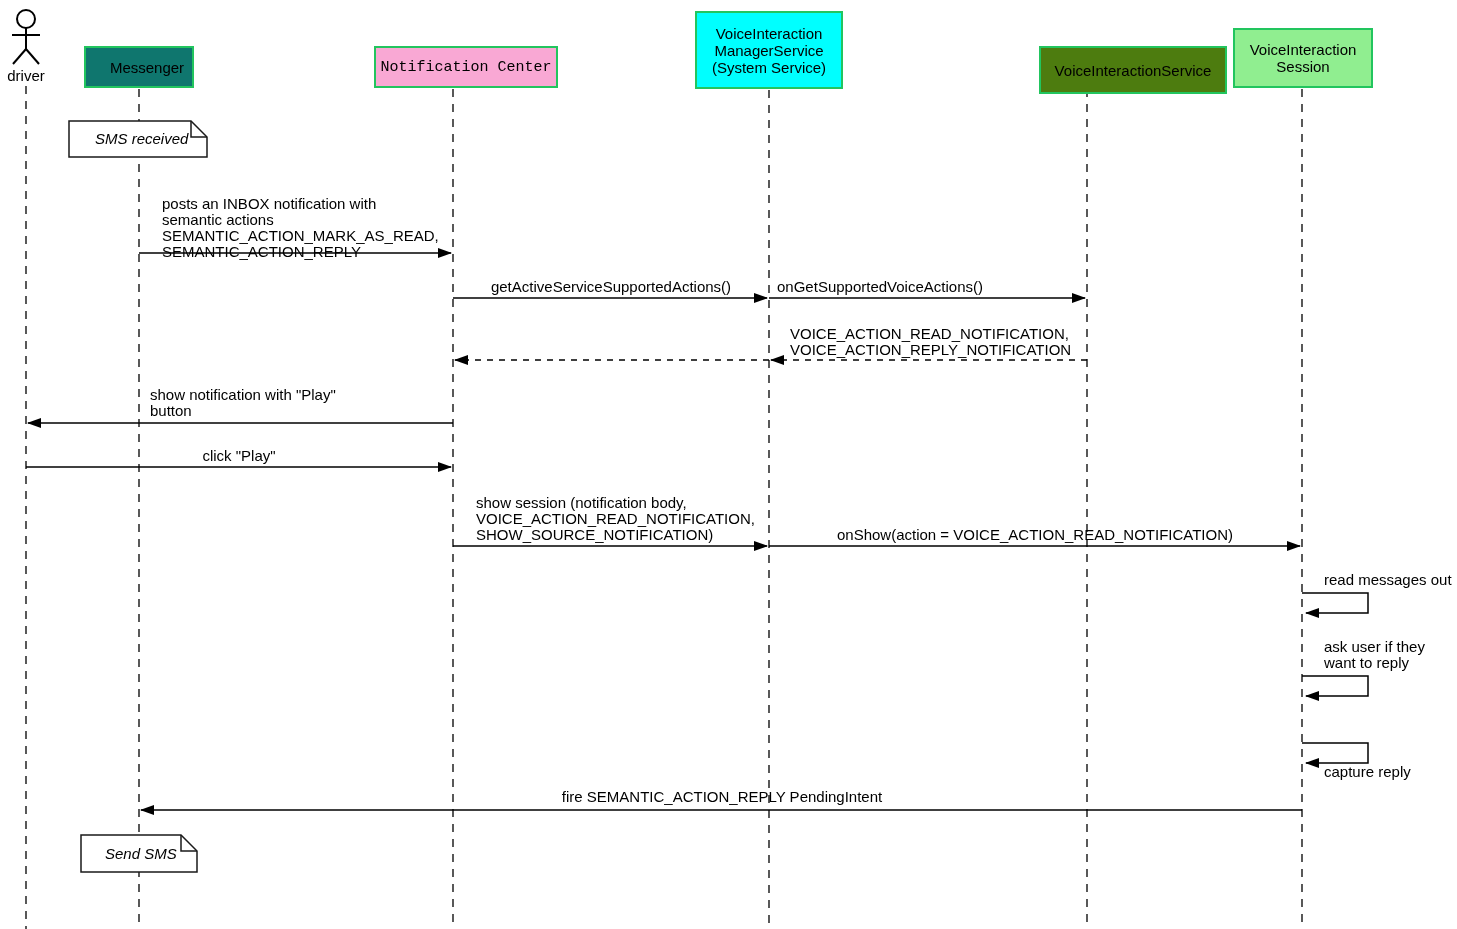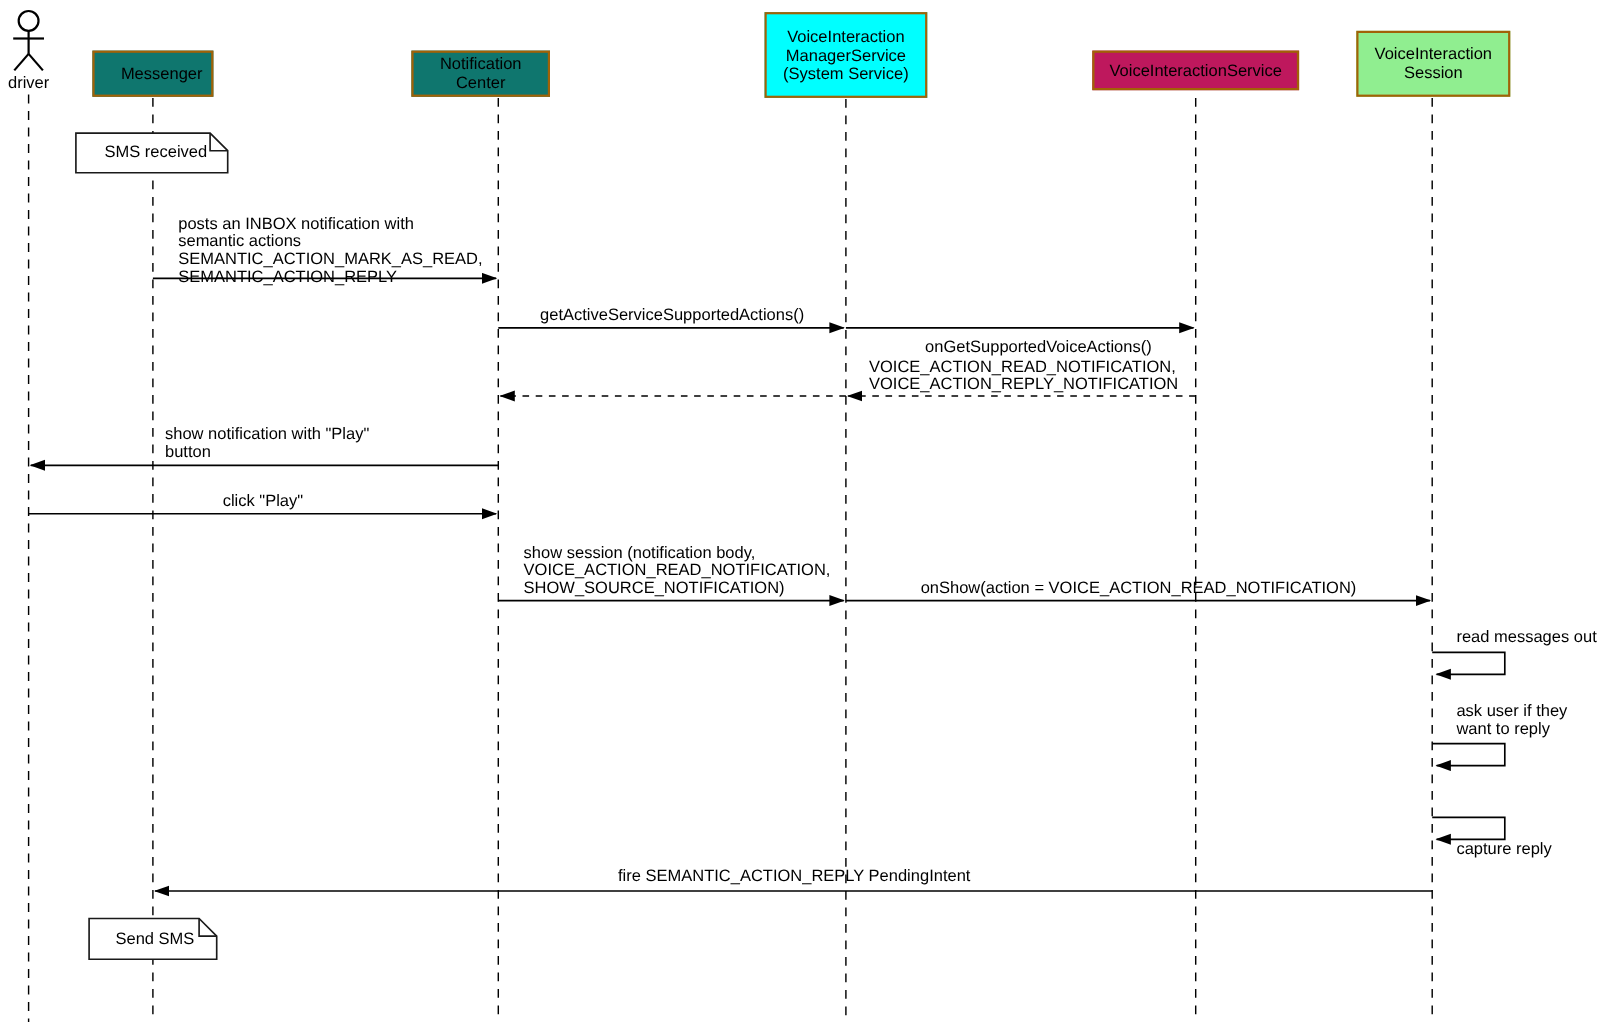--- a/index.html
+++ b/index.html
@@ -3,26 +3,26 @@
 <meta charset="utf-8">
 <style>
   html,body{margin:0;padding:0;background:#fff;}
   .stage{
     position:relative;width:1457px;height:929px;background:#fff;overflow:hidden;
     font-family:"Liberation Sans",sans-serif;font-size:15px;color:#000;
   }
   .layer{position:absolute;left:0;top:0;}
   .pbox{
     position:absolute;display:flex;align-items:center;justify-content:center;
-    text-align:center;white-space:pre-line;border:2px solid #a16207;
+    text-align:center;white-space:pre-line;border:2px solid #22c55e;
     box-sizing:border-box;font-size:15px;line-height:17px;
   }
   .lbl{position:absolute;white-space:pre-line;font-size:15px;line-height:16px;}
   .ctr{transform:translateX(-50%);text-align:left;white-space:nowrap;}
-  .notetext{position:absolute;font-size:15px;}
+  .notetext{position:absolute;font-size:15px;font-style:italic;}
   .actorname{position:absolute;font-size:15px;transform:translateX(-50%);white-space:nowrap;text-align:center;}
 </style>
 </head>
 <body>
 
 <div class="stage">
 
   <svg class="layer" width="1457" height="929" viewBox="0 0 1457 929">
     <defs>
       <marker id="ah" markerWidth="15" markerHeight="12" refX="13" refY="5" orient="auto" markerUnits="userSpaceOnUse">
@@ -69,44 +69,44 @@
       <line x1="769" y1="546" x2="1300" y2="546" marker-end="url(#ah)"></line>
       <path d="M1302 593 H1368 V613 H1306" marker-end="url(#ah)"></path>
       <path d="M1302 676 H1368 V696 H1306" marker-end="url(#ah)"></path>
       <path d="M1302 743 H1368 V763 H1306" marker-end="url(#ah)"></path>
       <line x1="1302" y1="810" x2="141" y2="810" marker-end="url(#ah)"></line>
     </g>
   </svg>
 
   <div class="pbox" style="left: 84px; top: 46px; width: 110px; height: 42px; background-color: #0f766e; padding-left: 16px;">Messenger</div>
 
-  <div class="pbox" style="left: 374px; top: 46px; width: 126px; height: 42px; background-color: #0f766e;">Notification Center</div>
+  <div class="pbox" style="left: 374px; top: 46px; width: 184px; height: 42px; background-color: #f9a8d4; font-family: Liberation Mono, monospace;">Notification Center</div>
 
   <div class="pbox" style="left: 695px; top: 11px; width: 148px; height: 78px; background-color: rgb(0, 255, 255);">VoiceInteraction
 ManagerService
 (System Service)</div>
 
-  <div class="pbox" style="left: 993px; top: 46px; width: 188px; height: 36px; background-color: #be185d;">VoiceInteractionService</div>
+  <div class="pbox" style="left: 1039px; top: 46px; width: 188px; height: 48px; background-color: #4d7c0f;">VoiceInteractionService</div>
 
   <div class="pbox" style="left: 1233px; top: 28px; width: 140px; height: 60px; background-color: rgb(144, 238, 144);">VoiceInteraction
 Session</div>
 
   <div class="actorname" style="left:26px;top:67px;">driver</div>
 
   <div class="notetext" style="left:95px;top:130px;">SMS received</div>
   <div class="notetext" style="left:105px;top:845px;">Send SMS</div>
 
   <div class="lbl" style="left:162px;top:184px;margin-top:12px;">posts an INBOX notification with
 semantic actions
 SEMANTIC_ACTION_MARK_AS_READ,
 SEMANTIC_ACTION_REPLY</div>
 
   <div class="lbl ctr" style="left:611px;top:279px;">getActiveServiceSupportedActions()</div>
 
-  <div class="lbl ctr" style="left:944px;top:279px;margin-top:29px;">onGetSupportedVoiceActions()</div>
+  <div class="lbl ctr" style="left:880px;top:279px;">onGetSupportedVoiceActions()</div>
 
   <div class="lbl" style="left:790px;top:326px;">VOICE_ACTION_READ_NOTIFICATION,
 VOICE_ACTION_REPLY_NOTIFICATION</div>
 
   <div class="lbl" style="left:150px;top:387px;">show notification with "Play"
 button</div>
 
   <div class="lbl ctr" style="left:239px;top:448px;">click "Play"</div>
 
   <div class="lbl" style="left:476px;top:495px;">show session (notification body,

